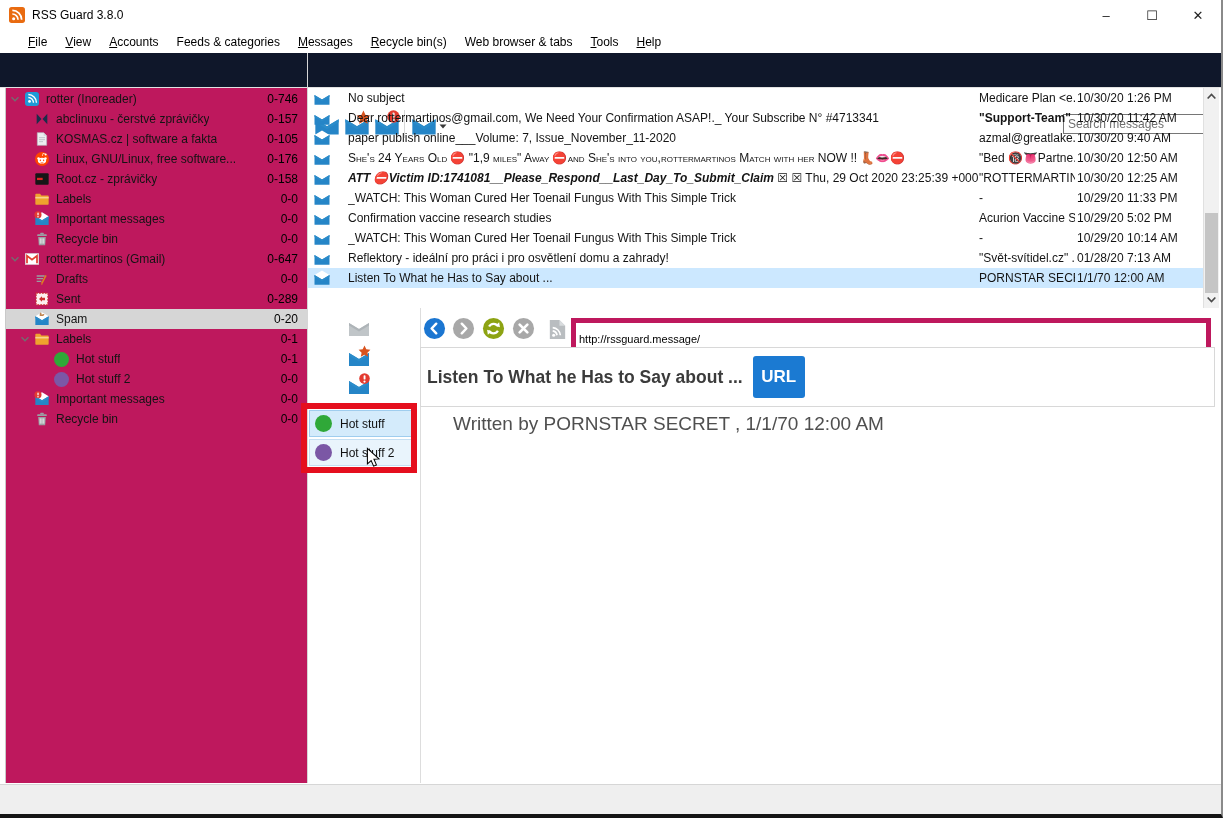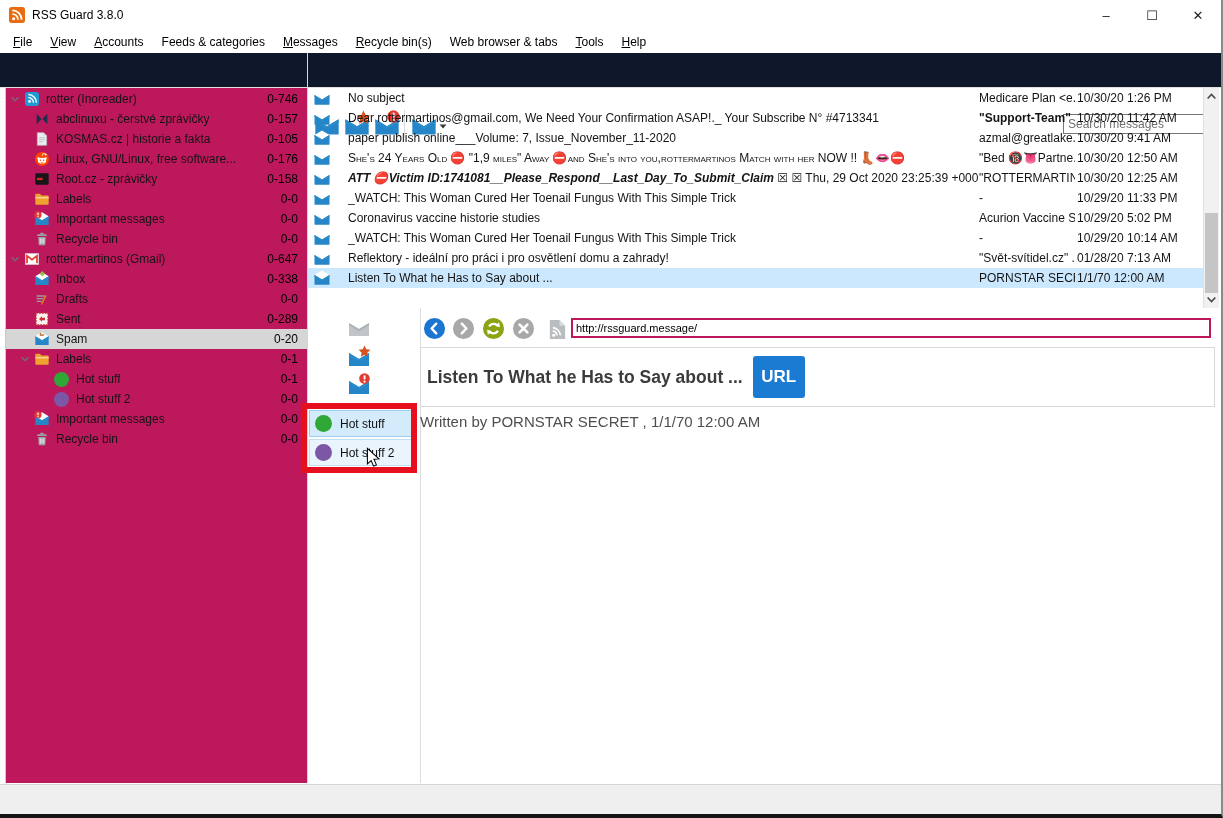--- a/index.html
+++ b/index.html
@@ -10,21 +10,21 @@
   svg{display:block;}
   .ico{display:inline-block;line-height:0;}
   
   #titlebar{left:0;top:0;width:100%;height:30px;background:#fff;display:flex;align-items:center;}
   #app-icon{width:16px;height:16px;margin-left:9px;}
   #app-title{margin-left:7px;font-size:12px;color:#000;}
   #win-btns{margin-left:auto;display:flex;height:30px;}
   .win-btn{width:46px;height:30px;display:flex;align-items:center;justify-content:center;
            font-size:13px;color:#222;}
   
-  #menubar{left:0;top:30px;width:100%;height:23px;background:#fff;display:flex;align-items:center;padding-left:4px;box-sizing:border-box;}
+  #menubar{left:0;top:30px;width:100%;height:23px;background:#fff;display:flex;align-items:center;padding-left:19px;box-sizing:border-box;}
   .menu-item{padding:2px 9px;white-space:nowrap;color:#000;}
   .menu-item u{text-decoration:underline;}
   
   #toolbar{left:0;top:53px;width:100%;height:35px;background:#0f172a;}
   .tb{width:28px;height:28px;position:absolute;top:57px;}
   .tb svg{width:28px;height:28px;}
   .tb-sep{position:absolute;top:57px;width:1px;height:28px;background:#d8d8d8;}
   #search-box{position:absolute;left:1063px;top:61px;width:146px;height:20px;border:1px solid #767676;
               font-family:"Liberation Sans",sans-serif;font-size:12px;padding:0 4px;box-sizing:border-box;color:#222;}
   #search-box::placeholder{color:#6f6f6f;}
@@ -62,29 +62,29 @@
   .strip-ico{position:absolute;width:24px;height:24px;}
   .strip-ico svg{width:24px;height:24px;}
   .label-chip{position:absolute;left:309px;width:103px;height:27px;display:flex;align-items:center;
               padding-left:5px;box-sizing:border-box;font-size:12px;color:#111;}
   .chip-dot{width:17px;height:17px;border-radius:50%;margin-right:8px;flex:0 0 17px;}
   #annotation-rect{left:301px;top:403px;width:116px;height:70px;border:6px solid #e50f1e;box-sizing:border-box;z-index:40;pointer-events:none;}
   #cursor{left:366px;top:447px;width:15px;height:22px;z-index:50;}
   
   .nav-btn{position:absolute;width:23px;height:23px;top:317px;}
   .nav-btn svg{width:23px;height:23px;}
-  #url-box{position:absolute;left:571px;top:318px;width:640px;height:15px;border:2px solid #be185d;
-           font-family:"Liberation Sans",sans-serif;font-size:11px;padding:8px 3px;box-sizing:border-box;color:#000;}
+  #url-box{position:absolute;left:571px;top:318px;width:640px;height:15px;border:5px solid #be185d;
+           font-family:"Liberation Sans",sans-serif;font-size:11px;padding:16px 3px;box-sizing:border-box;color:#000;}
   
   #msg-header{left:420px;top:347px;width:795px;height:60px;background:#fff;border:1px solid #d8d8d8;
               box-sizing:border-box;display:flex;align-items:center;padding-left:6px;}
   #msg-title{font-size:17.5px;font-weight:600;color:#3b3b3b;white-space:nowrap;}
   #url-btn{margin-left:10px;width:52px;height:42px;background:#1b7ad2;color:#fff;font-weight:bold;
            font-size:17px;display:flex;align-items:center;justify-content:center;border-radius:3px;}
-  #byline{left:420px;top:413px;width:497px;text-align:left;font-size:15px;color:#4f4f4f;}
+  #byline{left:420px;top:413px;width:497px;text-align:center;font-size:19px;color:#4f4f4f;}
   
   #statusbar{left:0;top:784px;width:100%;height:30px;background:#efefef;border-top:1px solid #d6d6d6;box-sizing:border-box;}
 </style>
 </head>
 <body>
 
 <div id="app">
 
   <div id="titlebar" class="abs">
     <span id="app-icon" class="ico">
@@ -210,21 +210,21 @@
           <span class="feed-count">0-157</span>
         </div>
         <div class="feed-row" style="padding-left: 28px;">
           <span class="tree-icon ico">
             <svg viewBox="0 0 24 24" xmlns="http://www.w3.org/2000/svg">
               <path d="M5 2.5h9.5L19 7v14.5H5z" fill="#eceef0" stroke="#b4bac0"></path>
               <path d="M14.5 2.5L19 7h-4.5z" fill="#cfd4d8"></path>
               <path d="M7.5 10h9M7.5 13h9M7.5 16h6" stroke="#b4bac0" stroke-width="1.2"></path>
             </svg>
           </span>
-          <span class="feed-label">KOSMAS.cz | historie a fakta</span>
+          <span class="feed-label">KOSMAS.cz | software a fakta</span>
           <span class="feed-count">0-105</span>
         </div>
         <div class="feed-row" style="padding-left: 28px;">
           <span class="tree-icon ico">
             <svg viewBox="0 0 24 24" xmlns="http://www.w3.org/2000/svg">
               <circle cx="12" cy="12" r="10.5" fill="#ff4500"></circle>
               <ellipse cx="12" cy="14.5" rx="6.2" ry="4.2" fill="#fff"></ellipse>
               <circle cx="6.8" cy="11.2" r="1.9" fill="#fff"></circle>
               <circle cx="17.2" cy="11.2" r="1.9" fill="#fff"></circle>
               <circle cx="9.6" cy="14" r="1.1" fill="#ff4500"></circle>
@@ -294,32 +294,20 @@
               <rect x="2" y="4" width="20" height="16" fill="#fff" stroke="#dcdcdc"></rect>
               <path d="M4.5 18.5V7.2L12 13l7.5-5.8v11.3" fill="none" stroke="#e23d2e" stroke-width="2.6"></path>
             </svg>
           </span>
           <span class="feed-label">rotter.martinos (Gmail)</span>
           <span class="feed-count">0-647</span>
         </div>
         <div class="feed-row" style="padding-left: 28px;">
           <span class="tree-icon ico">
             <svg viewBox="0 0 24 24" xmlns="http://www.w3.org/2000/svg">
-              <rect x="2" y="8" width="20" height="13" fill="#2585c7"></rect>
-              <path d="M2 8L12 2l10 6-10 6z" fill="#fff"></path>
-              <path d="M2 8l10 6 10-6v2.4l-10 6-10-6z" fill="#2b8cca"></path>
-              <rect x="9.7" y="1.2" width="5.6" height="5.6" fill="#8bbf3f" transform="rotate(45 12.5 4)"></rect>
-            </svg>
-          </span>
-          <span class="feed-label">Inbox</span>
-          <span class="feed-count">0-338</span>
-        </div>
-        <div class="feed-row" style="padding-left: 28px;">
-          <span class="tree-icon ico">
-            <svg viewBox="0 0 24 24" xmlns="http://www.w3.org/2000/svg">
               <path d="M4 7.5h12M4 11.5h9.5M4 15.5h7" stroke="#989ea3" stroke-width="2"></path>
               <path d="M11.5 19L18 6.5" stroke="#e0811f" stroke-width="2.4"></path>
               <path d="M10.6 21l.9-2 1.6.8z" fill="#e0811f"></path>
             </svg>
           </span>
           <span class="feed-label">Drafts</span>
           <span class="feed-count">0-0</span>
         </div>
         <div class="feed-row" style="padding-left: 28px;">
           <span class="tree-icon ico">
@@ -426,21 +414,21 @@
       <div class="msg-row">
         <span class="msg-ico ico">
           <svg viewBox="0 0 24 24" xmlns="http://www.w3.org/2000/svg">
             <rect x="2" y="8" width="20" height="13" fill="#2585c7"></rect>
             <path d="M2 8L12 2l10 6-10 6z" fill="#fff"></path>
             <path d="M2 8l10 6 10-6v2.4l-10 6-10-6z" fill="#2b8cca"></path>
           </svg>
         </span>
         <span class="msg-subj">paper publish online___Volume: 7, Issue_November_11-2020</span>
         <span class="msg-auth">azmal@greatlake...</span>
-        <span class="msg-date">10/30/20 9:41 AM</span>
+        <span class="msg-date">10/30/20 9:40 AM</span>
       </div>
       <div class="msg-row">
         <span class="msg-ico ico">
           <svg viewBox="0 0 24 24" xmlns="http://www.w3.org/2000/svg">
             <rect x="2" y="8" width="20" height="13" fill="#2585c7"></rect>
             <path d="M2 8L12 2l10 6-10 6z" fill="#fff"></path>
             <path d="M2 8l10 6 10-6v2.4l-10 6-10-6z" fill="#2b8cca"></path>
           </svg>
         </span>
         <span class="msg-subj smallcaps">She's 24 Years Old ⛔ "1,9 miles" Away  ⛔and She's into you,rottermartinos Match with her NOW !! 👢👄⛔</span>
@@ -472,21 +460,21 @@
         <span class="msg-date">10/29/20 11:33 PM</span>
       </div>
       <div class="msg-row">
         <span class="msg-ico ico">
           <svg viewBox="0 0 24 24" xmlns="http://www.w3.org/2000/svg">
             <rect x="2" y="8" width="20" height="13" fill="#2585c7"></rect>
             <path d="M2 8L12 2l10 6-10 6z" fill="#fff"></path>
             <path d="M2 8l10 6 10-6v2.4l-10 6-10-6z" fill="#2b8cca"></path>
           </svg>
         </span>
-        <span class="msg-subj">Coronavirus vaccine historie studies</span>
+        <span class="msg-subj">Confirmation vaccine research studies</span>
         <span class="msg-auth">Acurion Vaccine S...</span>
         <span class="msg-date">10/29/20 5:02 PM</span>
       </div>
       <div class="msg-row">
         <span class="msg-ico ico">
           <svg viewBox="0 0 24 24" xmlns="http://www.w3.org/2000/svg">
             <rect x="2" y="8" width="20" height="13" fill="#2585c7"></rect>
             <path d="M2 8L12 2l10 6-10 6z" fill="#fff"></path>
             <path d="M2 8l10 6 10-6v2.4l-10 6-10-6z" fill="#2b8cca"></path>
           </svg>

